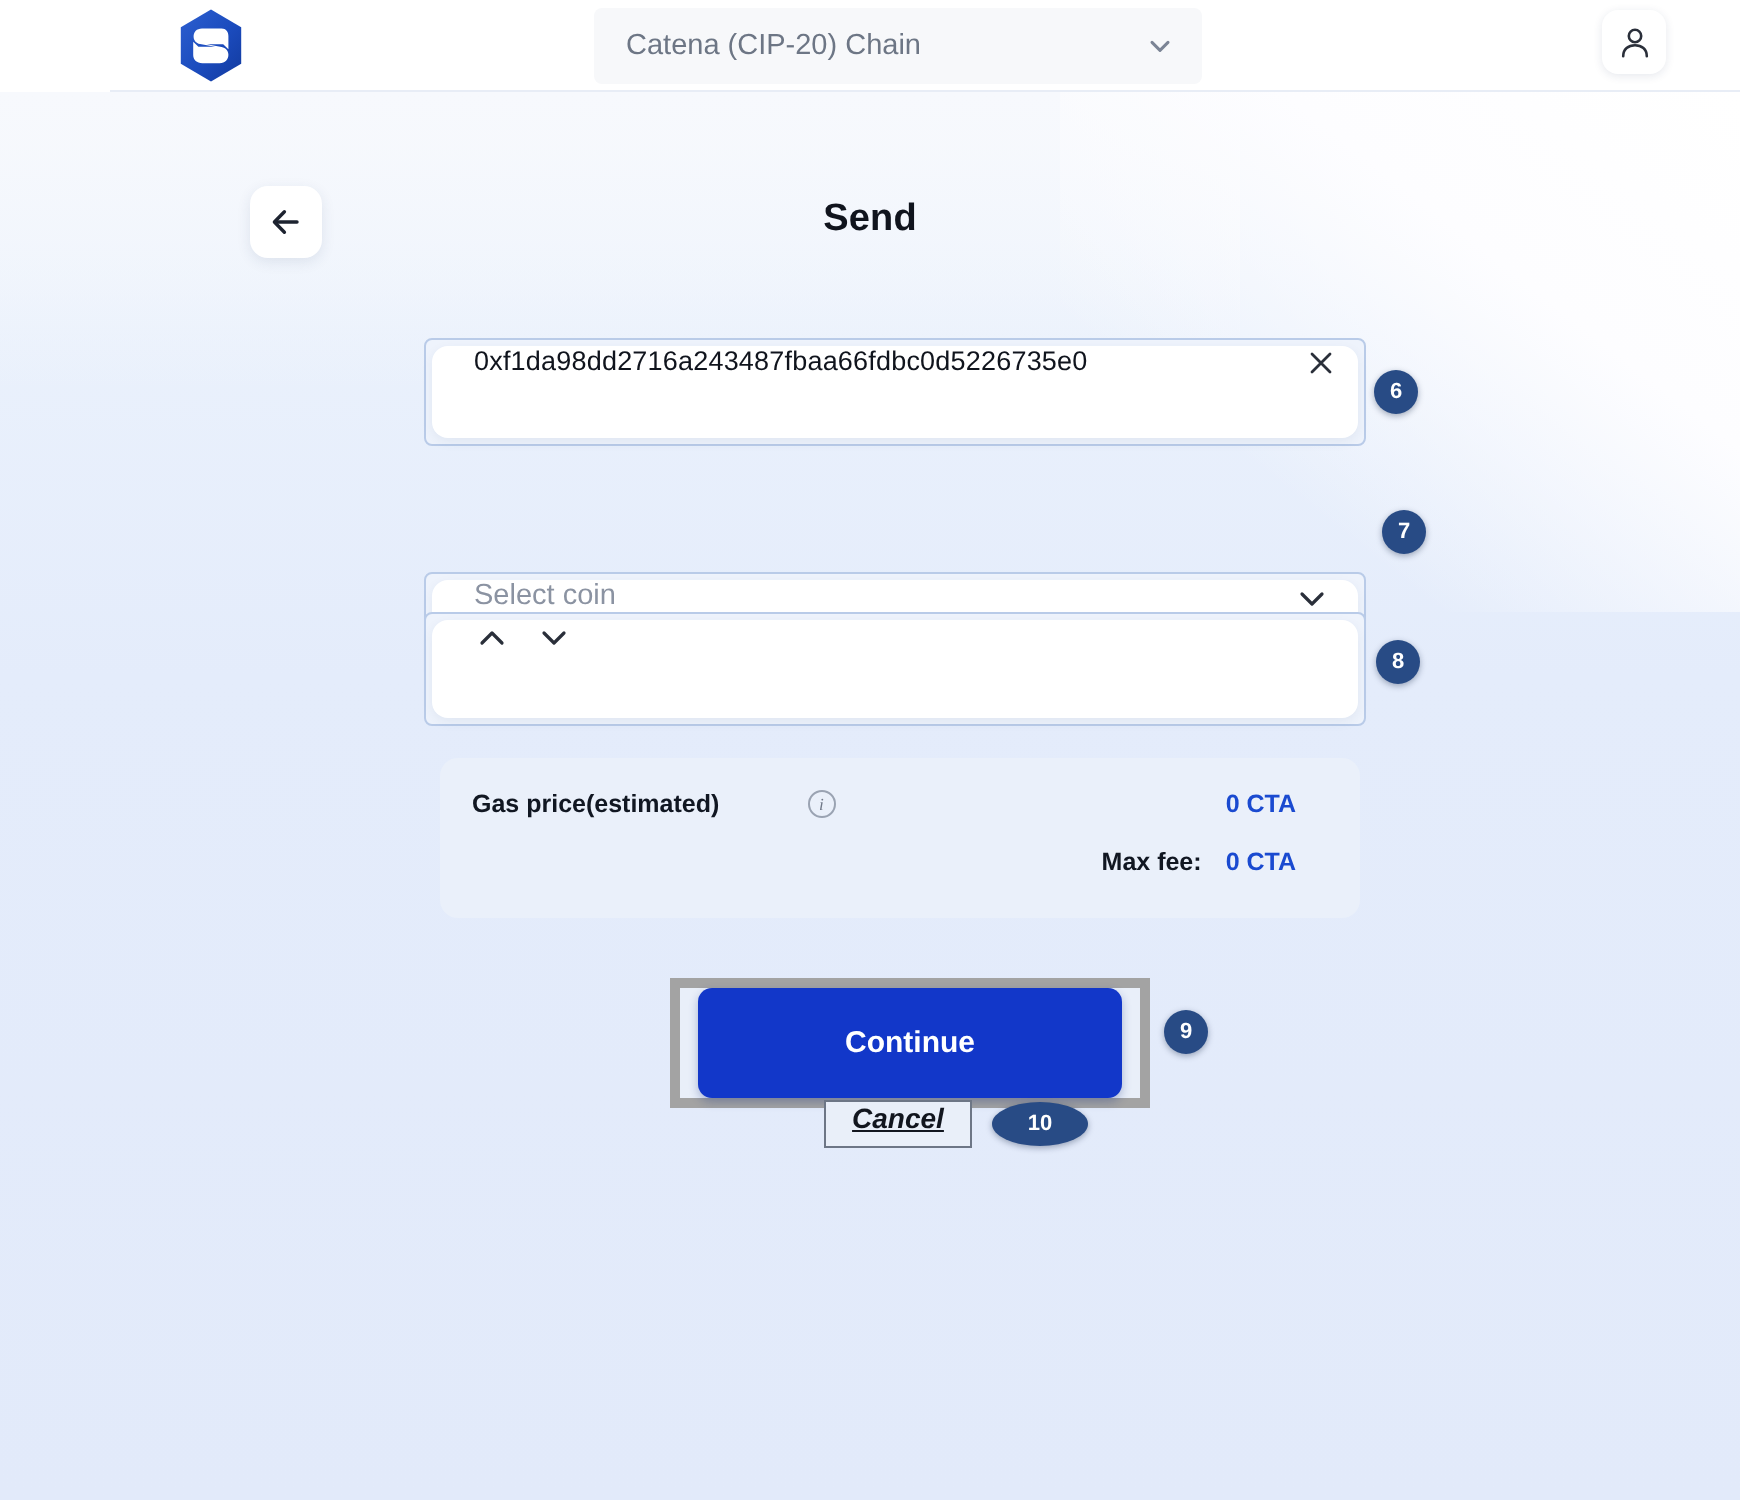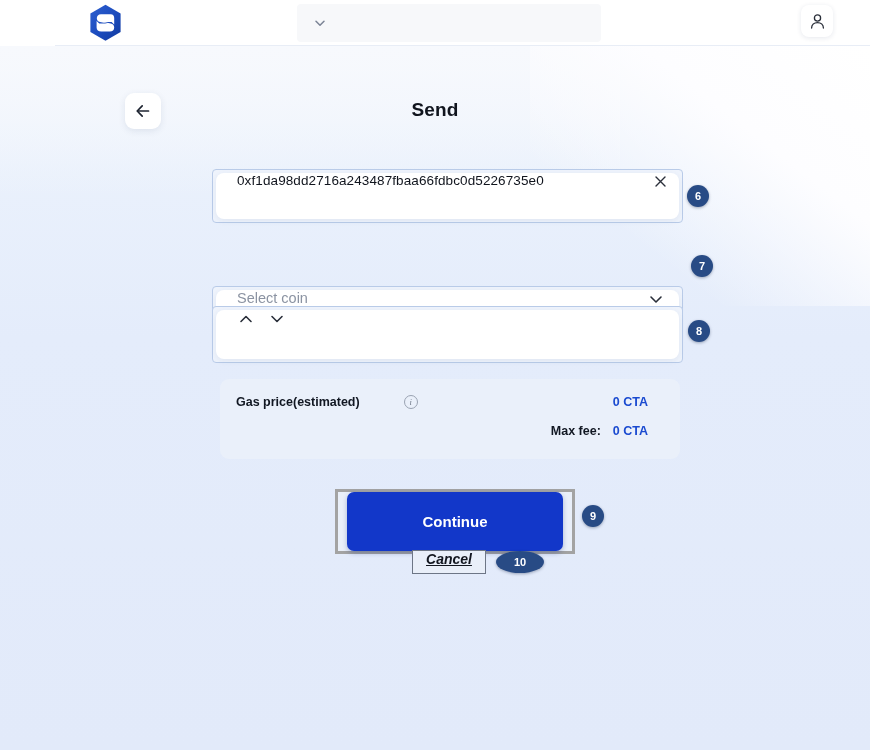--- a/index.html
+++ b/index.html
@@ -252,21 +252,21 @@
   }
   .gas-row.second .gas-label { color: #111722; }
 
   
   .continue-ring {
     position: absolute;
     left: 335px;
     top: 489px;
     width: 240px;
     height: 65px;
-    border: 3px solid #a3a3a3;
+    border: 5px solid #a3a3a3;
     background: #e9eff9;
     box-sizing: border-box;
     padding: 0 9px;
   }
   .continue-btn {
     width: 100%;
     height: 100%;
     background: #1237c9;
     border-radius: 7px;
     color: #ffffff;
@@ -316,20 +316,21 @@
         <stop offset="55%" stop-color="#1b4bbd"></stop>
         <stop offset="100%" stop-color="#123a9e"></stop>
       </linearGradient>
     </defs>
     <path d="M16.5 0.8 L31.6 9.6 L31.6 27.9 L16.5 36.8 L1.4 27.9 L1.4 9.6 Z" fill="url(#lg)"></path>
     <path d="M21.8 10.2 L12.0 10.2 C9.3 10.2 7.8 12.0 7.8 14.2 C7.8 16.1 9.0 17.6 11.0 18.0 L18.6 19.4 L10.2 19.4 L7.6 16.9 L7.6 23.5 C7.6 25.9 9.4 27.6 12.2 27.6 L20.8 27.6 C23.6 27.6 25.2 25.7 25.2 23.4 C25.2 21.4 23.9 19.9 21.8 19.5 L14.4 18.1 L22.6 18.1 L25.2 20.6 L25.2 14.0 C25.2 11.8 24.0 10.2 21.8 10.2 Z" fill="#ffffff"></path>
   </svg>
 </div>
 
 <div class="chain-select">
+  <span class="label">Catena (CIP-20) Chain</span>
   <span class="chev">
     <svg width="14" height="14" viewBox="0 0 14 14" fill="none" stroke="currentColor" stroke-width="1.5" stroke-linecap="round" stroke-linejoin="round">
         <path d="M3 5.2 L7 9.2 L11 5.2"></path>
       </svg>
   </span>
 </div>
 
 <div class="avatar-btn">
   <svg width="17" height="17" viewBox="0 0 17 17" fill="none" stroke="currentColor" stroke-width="1.3" stroke-linecap="round">
     <circle cx="8.5" cy="5" r="3.1"></circle>

